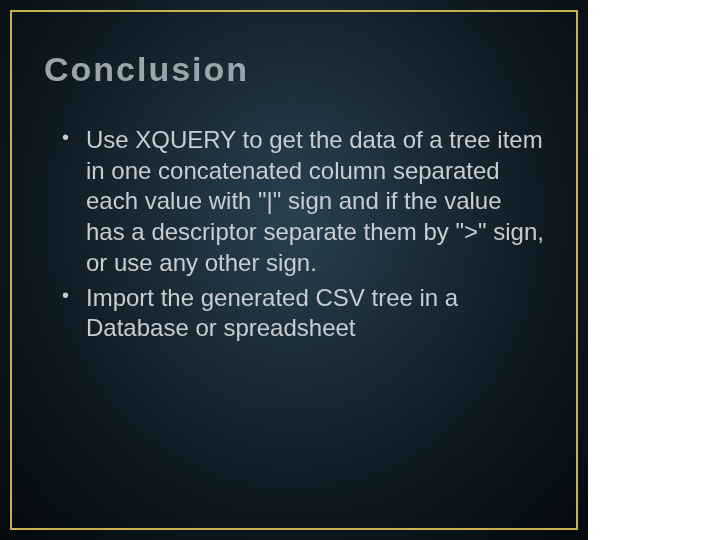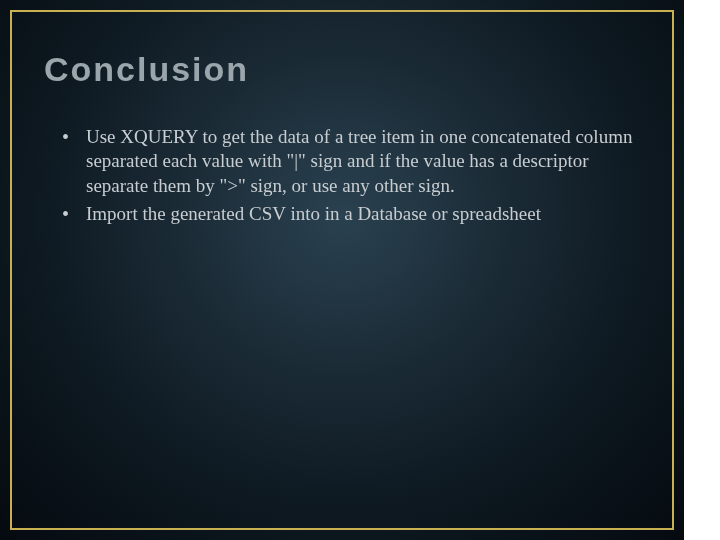--- a/index.html
+++ b/index.html
@@ -7,21 +7,21 @@
     padding: 0;
     box-sizing: border-box;
   }
   body {
     width: 720px;
     height: 540px;
     overflow: hidden;
     font-family: Arial, Helvetica, sans-serif;
   }
   .slide {
-    width: 684px;
+    width: 588px;
     height: 540px;
     background: radial-gradient(ellipse at 50% 40%, #2a4150 0%, #1a2a35 35%, #0d1820 65%, #050a0f 100%);
     position: relative;
     padding: 10px;
   }
   .inner-frame {
     width: 100%;
     height: 100%;
     border: 2px solid #c9b050;
     padding: 38px 32px 32px 32px;
@@ -32,40 +32,39 @@
     font-weight: bold;
     letter-spacing: 2px;
     margin-bottom: 36px;
   }
   .bullets {
     list-style: none;
     padding-left: 18px;
   }
   .bullets li {
     color: #c8cdd1;
-    font-size: 19px;
+    font-size: 24px;
     line-height: 1.28;
     margin-bottom: 4px;
     position: relative;
     padding-left: 24px;
-    font-family: Liberation Serif, serif;
   }
   .bullets li::before {
     content: "•";
     position: absolute;
     left: 0;
     top: 0;
     color: #c8cdd1;
     font-size: 20px;
   }
 </style>
 </head>
 <body>
 
 <div class="slide">
   <div class="inner-frame">
     <h1 class="title">Conclusion</h1>
     <ul class="bullets">
       <li>Use XQUERY to get the data of a tree item in one concatenated column separated each value with "|" sign and if the value has a descriptor separate them by "&gt;" sign, or use any other sign.</li>
-      <li>Import the generated CSV into in a Database or spreadsheet</li>
+      <li>Import the generated CSV tree in a Database or spreadsheet</li>
     </ul>
   </div>
 </div>
 
 </body></html>

